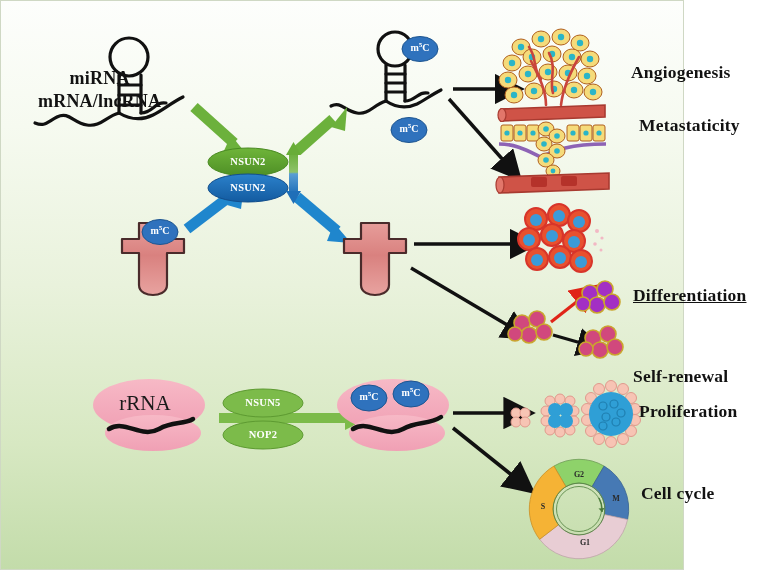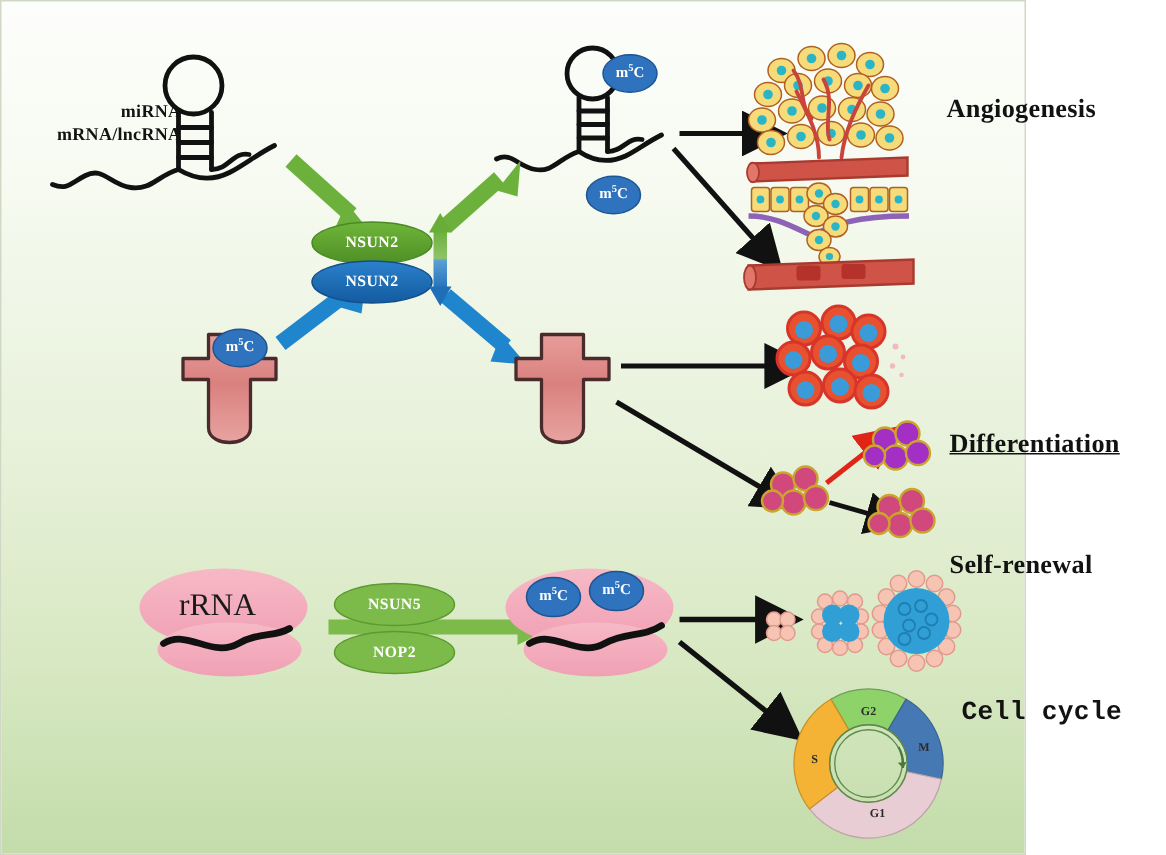--- a/index.html
+++ b/index.html
@@ -15,21 +15,21 @@
     box-sizing:border-box;
   }
   .lbl{
     position:absolute;
     font-weight:bold;
     color:#121212;
     white-space:nowrap;
     letter-spacing:.2px;
   }
   .outcome{font-size:17.5px;}
-  .rna-label{font-size:12px;line-height:1.25;text-align:right;}
+  .rna-label{font-size:18px;line-height:1.25;text-align:center;}
   svg{position:absolute;left:0;top:0;}
   .enzyme-text{
     font-size:10.5px;font-weight:bold;fill:#ffffff;
     font-family:"Liberation Serif", serif;
     text-anchor:middle;dominant-baseline:middle;
     letter-spacing:.3px;
   }
   .m5c-text{
     font-size:10px;font-weight:bold;fill:#ffffff;
     font-family:"Liberation Serif", serif;
@@ -445,17 +445,19 @@
       <text class="cc-text" x="-36" y="-2">S</text>
     </g>
   </svg>
 
   <div class="lbl rna-label" style="left:37px;top:66px;">
     <div>miRNA</div>
     <div>mRNA/lncRNA</div>
   </div>
 
   <div class="lbl outcome" style="left:630px;top:61px;">Angiogenesis</div>
+  <div class="lbl outcome" style="left:638px;top:114px;">Metastaticity</div>
   <div class="lbl outcome" style="left:632px;top:284px;text-decoration:underline;">Differentiation</div>
   <div class="lbl outcome" style="left:632px;top:334px;margin-top:31px;">Self-renewal</div>
-  <div class="lbl outcome" style="left:640px;top:464px;font-family:Liberation Mono, monospace;">Cell cycle</div>
+  <div class="lbl outcome" style="left:638px;top:400px;">Proliferation</div>
+  <div class="lbl outcome" style="left:640px;top:482px;">Cell cycle</div>
 
 </div>
 
 </body></html>

